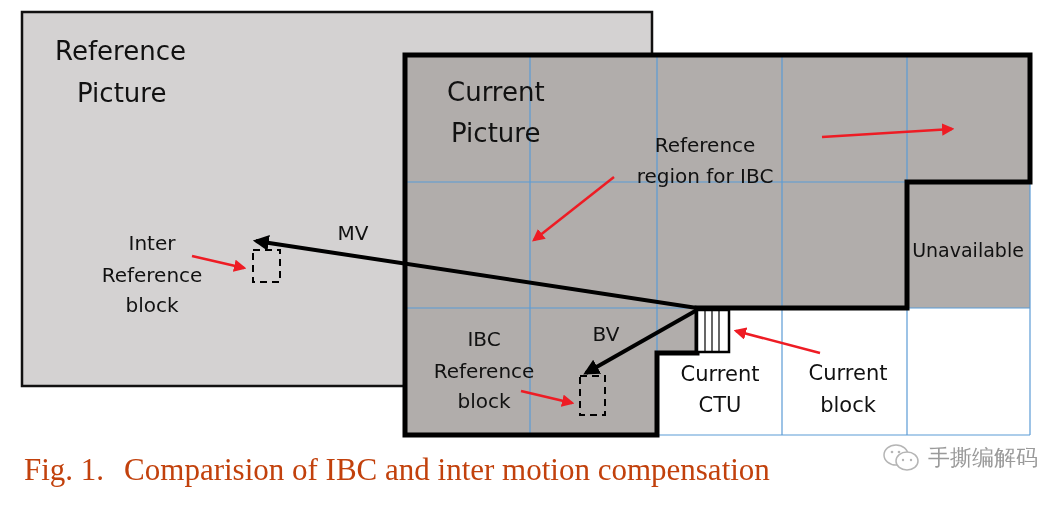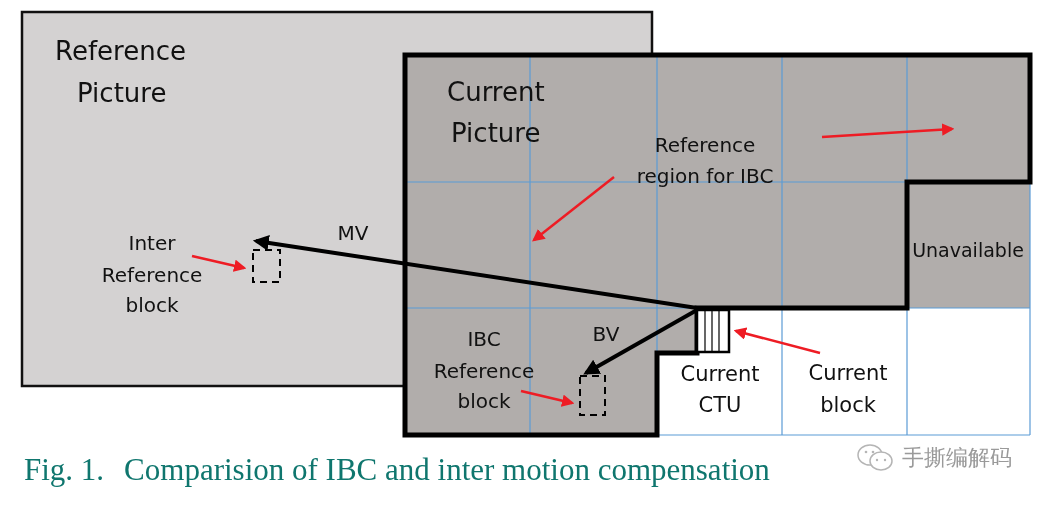--- a/index.html
+++ b/index.html
@@ -1,21 +1,21 @@
 <!DOCTYPE html>
 <html><head>
 <meta charset="utf-8">
 <style>
   html,body{margin:0;padding:0;background:#ffffff;}
   body{width:1060px;height:508px;position:relative;overflow:hidden;font-family:"DejaVu Sans",sans-serif;}
   #diagram{position:absolute;left:0;top:0;width:1060px;height:508px;}
   .lbl{font-family:"DejaVu Sans",sans-serif;fill:#111;}
-  .caption{position:absolute;left:24px;top:452px;font-family:"Liberation Serif",serif;font-size:31px;color:#0f766e;white-space:nowrap;}
+  .caption{position:absolute;left:24px;top:452px;font-family:"Liberation Serif",serif;font-size:31px;color:#c2410c;white-space:nowrap;}
   .caption .num{margin-right:20px;}
-  .watermark{position:absolute;left:856px;top:443px;display:flex;align-items:center;gap:6px;color:#9a9a9a;font-family:"DejaVu Sans",sans-serif;font-size:22px;white-space:nowrap;}
+  .watermark{position:absolute;left:882px;top:443px;display:flex;align-items:center;gap:6px;color:#9a9a9a;font-family:"DejaVu Sans",sans-serif;font-size:22px;white-space:nowrap;}
 </style>
 </head>
 <body>
 
 <svg id="diagram" viewBox="0 0 1060 508" xmlns="http://www.w3.org/2000/svg">
   <defs>
     <marker id="redHead" viewBox="0 0 10 10" refX="8" refY="5" markerWidth="5" markerHeight="5" orient="auto">
       <path d="M0,0 L10,5 L0,10 z" fill="#ee1c24"></path>
     </marker>
     <marker id="blackHead" viewBox="0 0 10 10" refX="8" refY="5" markerWidth="4" markerHeight="4" orient="auto">

